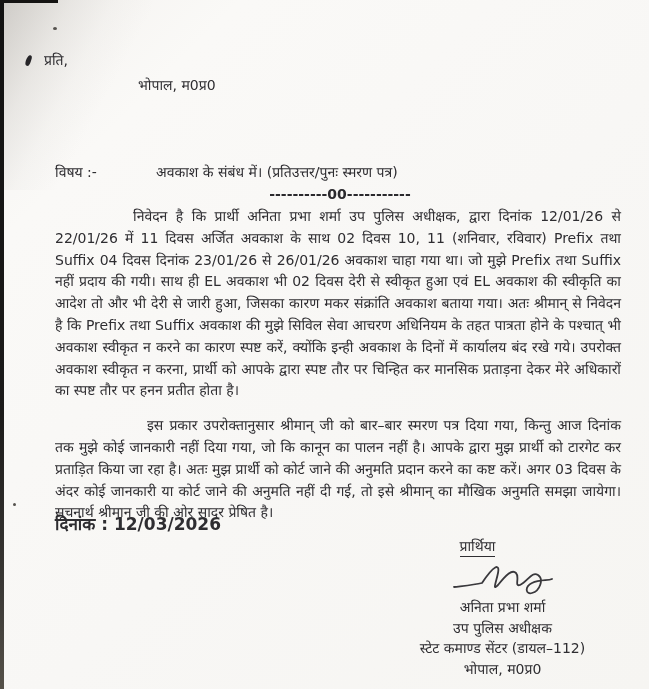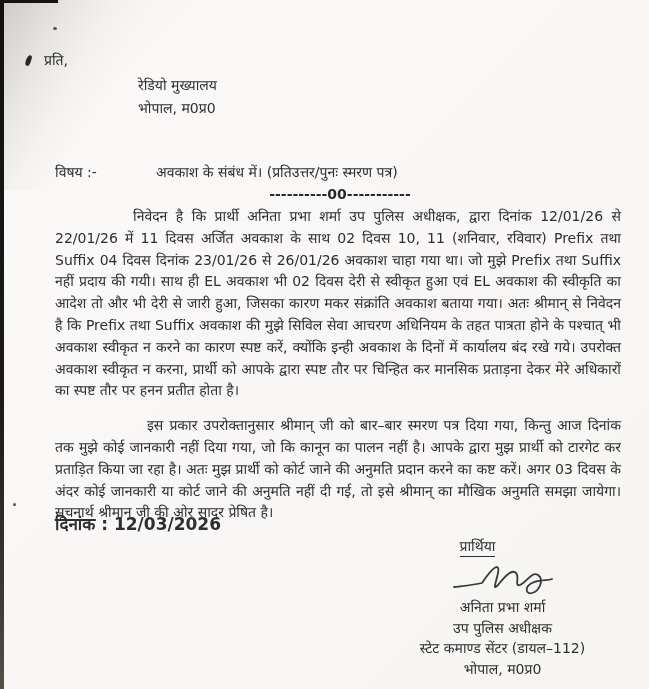--- a/index.html
+++ b/index.html
@@ -79,21 +79,20 @@
   <div class="crease"></div>
   <div class="edge-left"></div>
   <div class="edge-top"></div>
   <div class="pen-mark"></div>
   <div class="speck" style="left:53px; top:27px; width:4px; height:3px;"></div>
   <div class="speck" style="left:13px; top:503px; width:3px; height:3px;"></div>
 
   <div class="salutation">प्रति,</div>
 
   <div class="addressee">
-    <div>रेडियो मुख्यालय</div>
     <div>भोपाल, म0प्र0</div>
   </div>
 
   <div class="subject-row">
     <span class="subject-label">विषय :-</span>
     <span class="subject-text">अवकाश के संबंध में। (प्रतिउत्तर/पुनः स्मरण पत्र)</span>
   </div>
 
   <div class="divider">----------00-----------</div>
 

